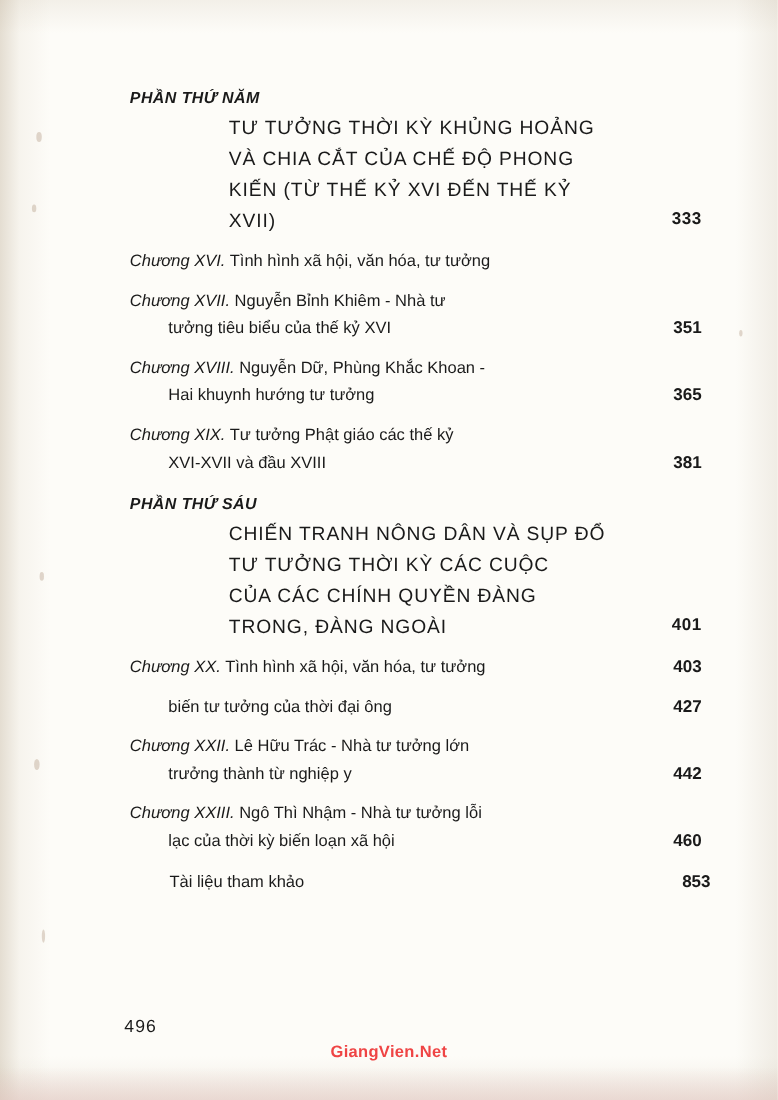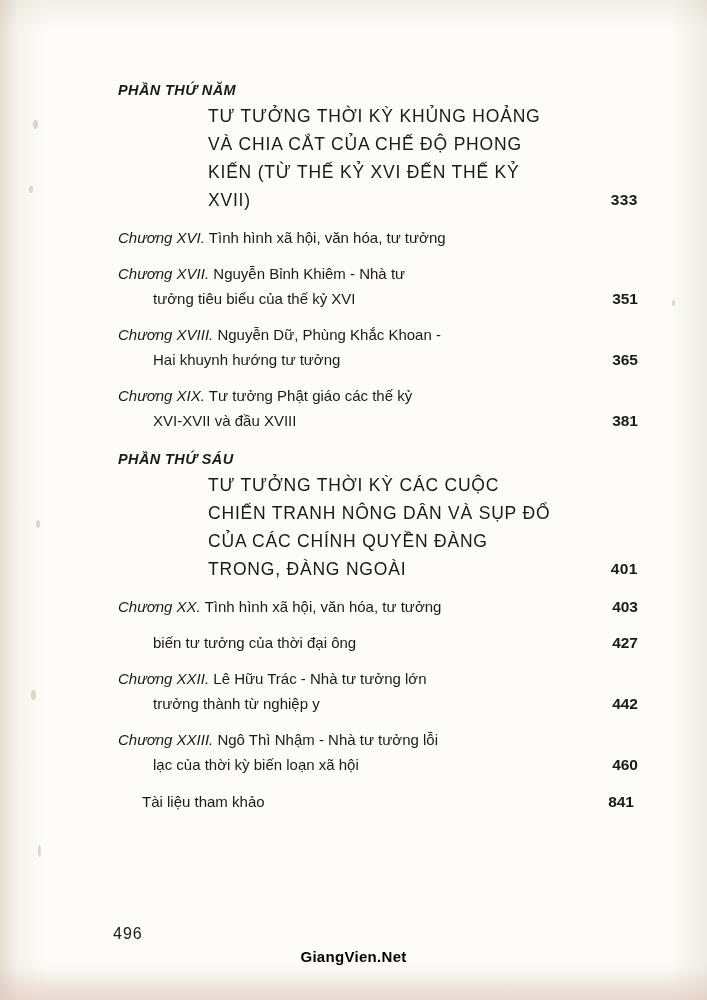--- a/index.html
+++ b/index.html
@@ -85,21 +85,21 @@
   }
   .entry .pg {
     position: absolute;
     right: 0;
     top: 0;
     font-weight: 600;
     font-size: 15.5px;
   }
   .refs {
     margin-top: 16px;
-    margin-left: 24px;
+    margin-left: 36px;
     font-size: 15px;
     position: relative;
     width: 492px;
   }
   .refs .pg {
     position: absolute;
     right: 0;
     top: 0;
     font-weight: 600;
     font-size: 15.5px;
@@ -110,21 +110,21 @@
     top: 925px;
     font-size: 16px;
     letter-spacing: 1px;
   }
   .watermark {
     position: absolute;
     left: 0;
     top: 948px;
     width: 707px;
     text-align: center;
-    color: #000000;
+    color: #ef4444;
     font-size: 15px;
     font-weight: 700;
     letter-spacing: 0.3px;
   }
   .bottom-fade {
     position: absolute;
     left: 0;
     bottom: 0;
     width: 707px;
     height: 30px;
@@ -190,22 +190,22 @@
         <span class="ch">Chương XIX.</span><span> Tư tưởng Phật giáo các thế kỷ</span>
       </div>
       <div class="l2">
         <span>XVI-XVII và đầu XVIII</span>
         <span class="pg" style="top:auto;bottom:0;">381</span>
       </div>
     </div>
 
     <div class="part-title" style="margin-top:18px;">PHẦN THỨ SÁU</div>
     <div class="part-block">
+      <div class="line">CHIẾN TRANH NÔNG DÂN VÀ SỤP ĐỔ</div>
       <div class="line">TƯ TƯỞNG THỜI KỲ CÁC CUỘC</div>
-      <div class="line">CHIẾN TRANH NÔNG DÂN VÀ SỤP ĐỔ</div>
       <div class="line">CỦA CÁC CHÍNH QUYỀN ĐÀNG</div>
       <div class="line">
         <span>TRONG, ĐÀNG NGOÀI</span>
         <span class="pg">401</span>
       </div>
     </div>
 
     <div class="entry">
       <div class="l1">
         <span class="ch">Chương XX.</span><span> Tình hình xã hội, văn hóa, tư tưởng</span>
@@ -235,21 +235,21 @@
         <span class="ch">Chương XXIII.</span><span> Ngô Thì Nhậm - Nhà tư tưởng lỗi</span>
       </div>
       <div class="l2">
         <span>lạc của thời kỳ biến loạn xã hội</span>
         <span class="pg" style="top:auto;bottom:0;">460</span>
       </div>
     </div>
 
     <div class="refs">
       <span>Tài liệu tham khảo</span>
-      <span class="pg">841</span>
+      <span class="pg">853</span>
     </div>
 
   </div>
 
   <div class="folio">496</div>
   <div class="watermark">GiangVien.Net</div>
   <div class="bottom-fade"></div>
 </div>
 
 </body></html>

